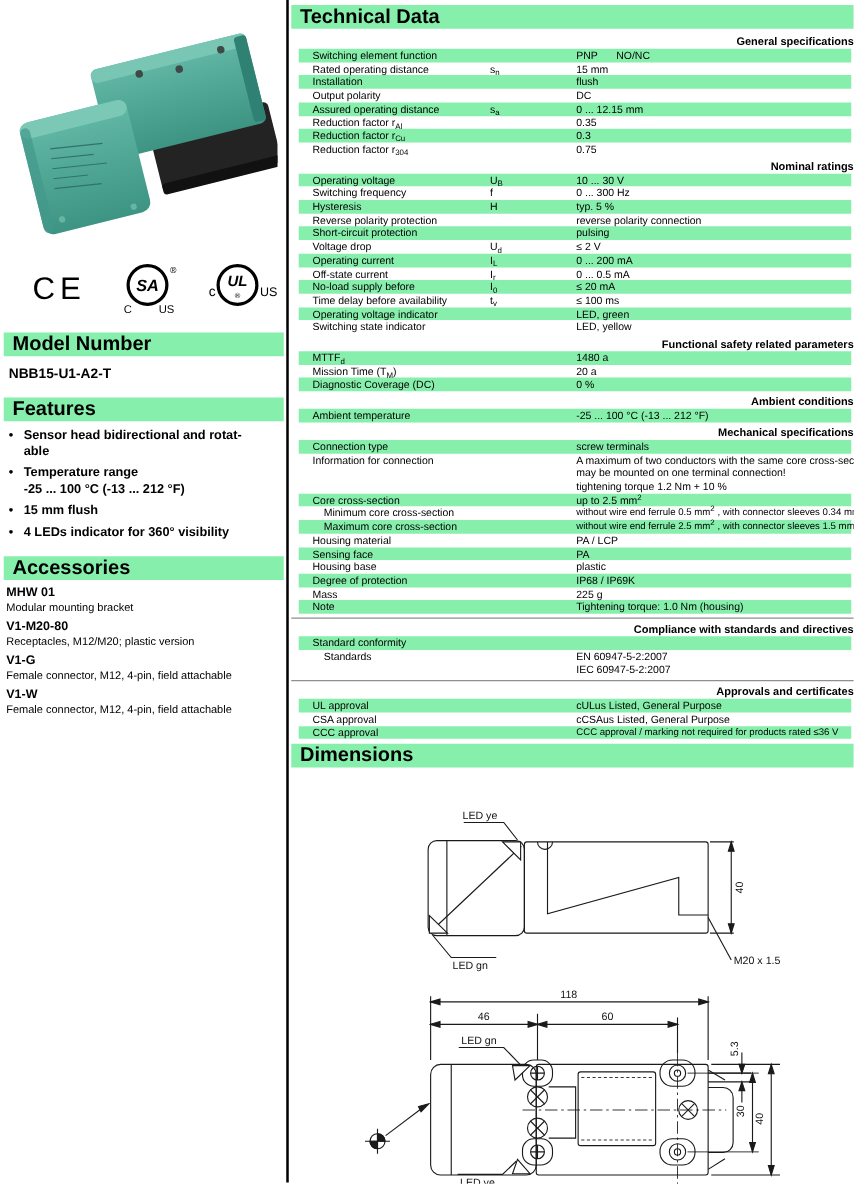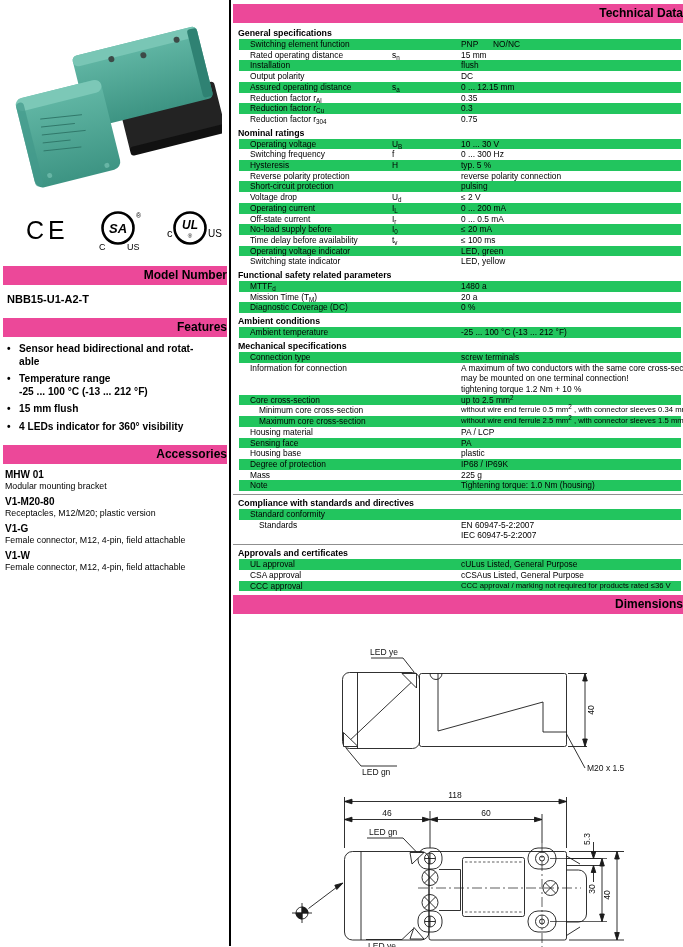--- a/index.html
+++ b/index.html
@@ -3,22 +3,22 @@
 <meta charset="utf-8">
 <style>
   html,body{margin:0;padding:0;background:#fff;}
   body{width:683px;height:947px;overflow:hidden;position:relative;
        font-family:"Liberation Sans",sans-serif;color:#000;}
   .page{position:absolute;inset:0;background:#fff;}
   .left-col{position:absolute;left:0;top:0;width:228px;height:947px;}
   .col-divider{position:absolute;left:229px;top:0;width:2px;height:946px;background:#000;}
   .right-col{position:absolute;left:233px;top:0;width:450px;}
 
-  .bar{background:#ec4899;font-weight:bold;font-size:12px;line-height:19px;
-       padding:0 0 0 7px;box-sizing:border-box;text-align:right;}
+  .bar{background:#86efac;font-weight:bold;font-size:16px;line-height:19px;
+       padding:0 0 0 7px;box-sizing:border-box;}
   .right-col > .bar{margin-top:4px;}
   .left-col .bar{margin:0 1px 0 3px;}
 
   
   .photo{display:block;margin:12px 0 0 6px;}
   .logos{position:relative;height:46px;margin-top:2px;}
   .bar-mn{margin-top:14px !important;}
   .model-value{font-size:11px;font-weight:bold;margin:8px 0 0 7px;}
   .bar-ft{margin-top:13px !important;}
   .features{margin:6px 0 0 0;padding:0;list-style:none;}
@@ -26,24 +26,24 @@
   .bullet{width:12px;padding-left:7px;flex:none;}
   .bar-ac{margin-top:12px !important;}
   .acc-item{margin-top:5px;}
   .acc-name{font-weight:bold;font-size:10px;line-height:11px;padding-left:5px;}
   .acc-desc{font-size:8.8px;line-height:10px;padding-left:5px;margin-top:1px;}
 
   
   #tech-table{margin-top:3px;}
   .tgroup{margin-top:1px;}
   .rule{border-top:1px solid #8f8f8f;margin:3px 0 1px 0;}
-  .tgh{font-size:8.8px;font-weight:bold;line-height:10px;padding:2px 0 1px 5px;}
+  .tgh{font-size:8.8px;font-weight:bold;line-height:10px;padding:2px 0 1px 5px;text-align:right;}
   .trow{display:grid;grid-template-columns:153px 25px 1fr;
         font-size:8.4px;line-height:10.7px;margin:0 2px 0 6px;}
-  .trow.shade{background:#22c55e;}
+  .trow.shade{background:#86efac;}
   .lbl{padding-left:11px;}
   .lbl.ind{padding-left:20px;}
   .sym{}
   .val{position:relative;white-space:nowrap;padding-left:44px;}
   .val.small{font-size:7.7px;}
   .v2{position:absolute;left:76px;top:0;}
   sub{font-size:6.3px;vertical-align:-2px;line-height:0;}
   sup{font-size:6.3px;vertical-align:3px;line-height:0;}
 
   

